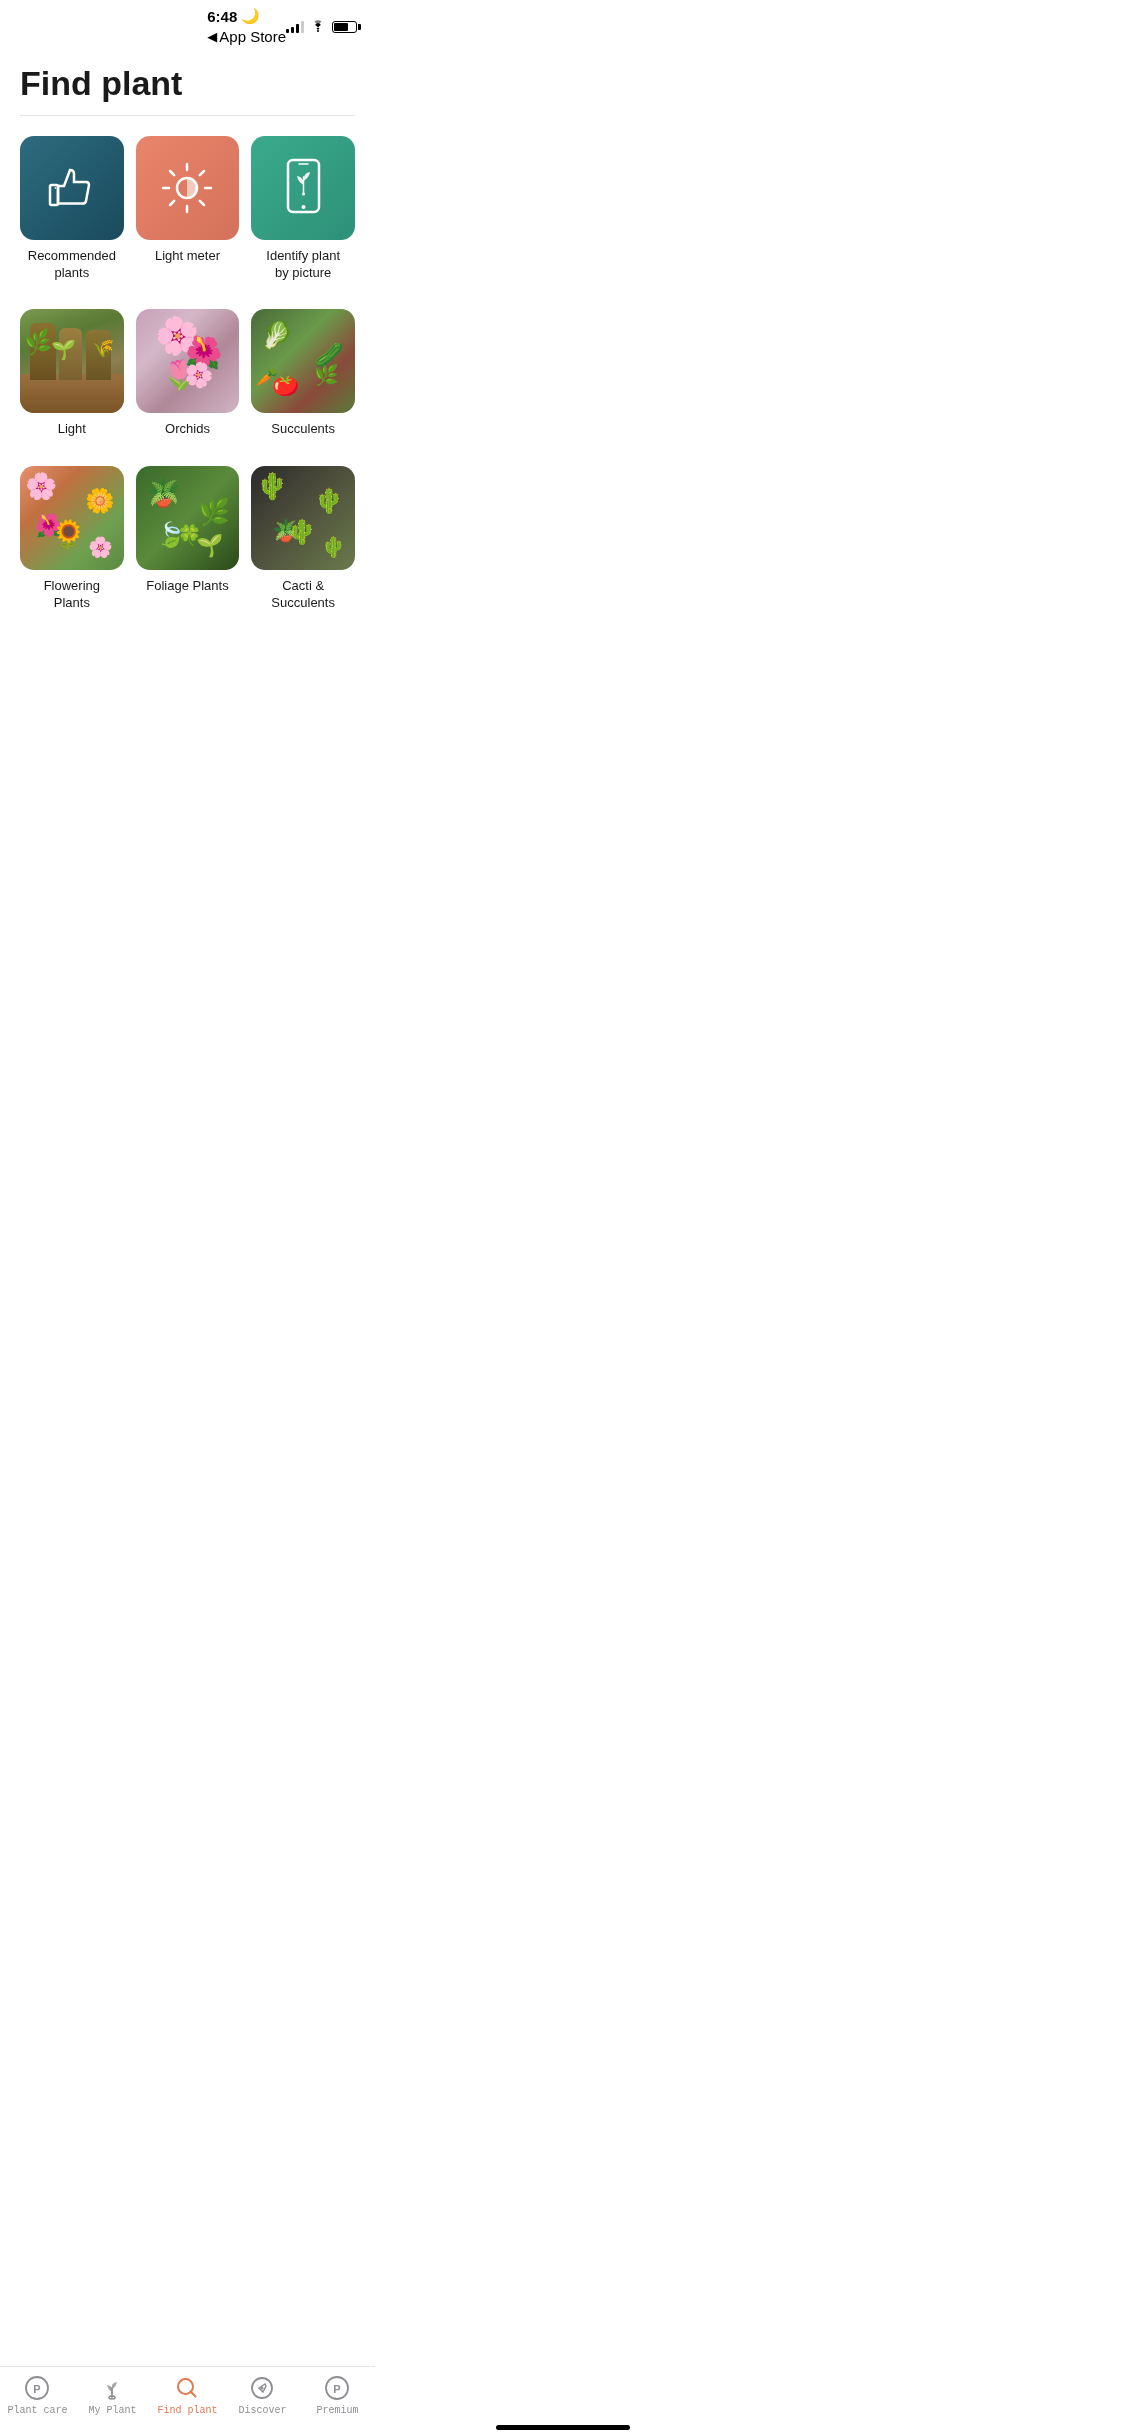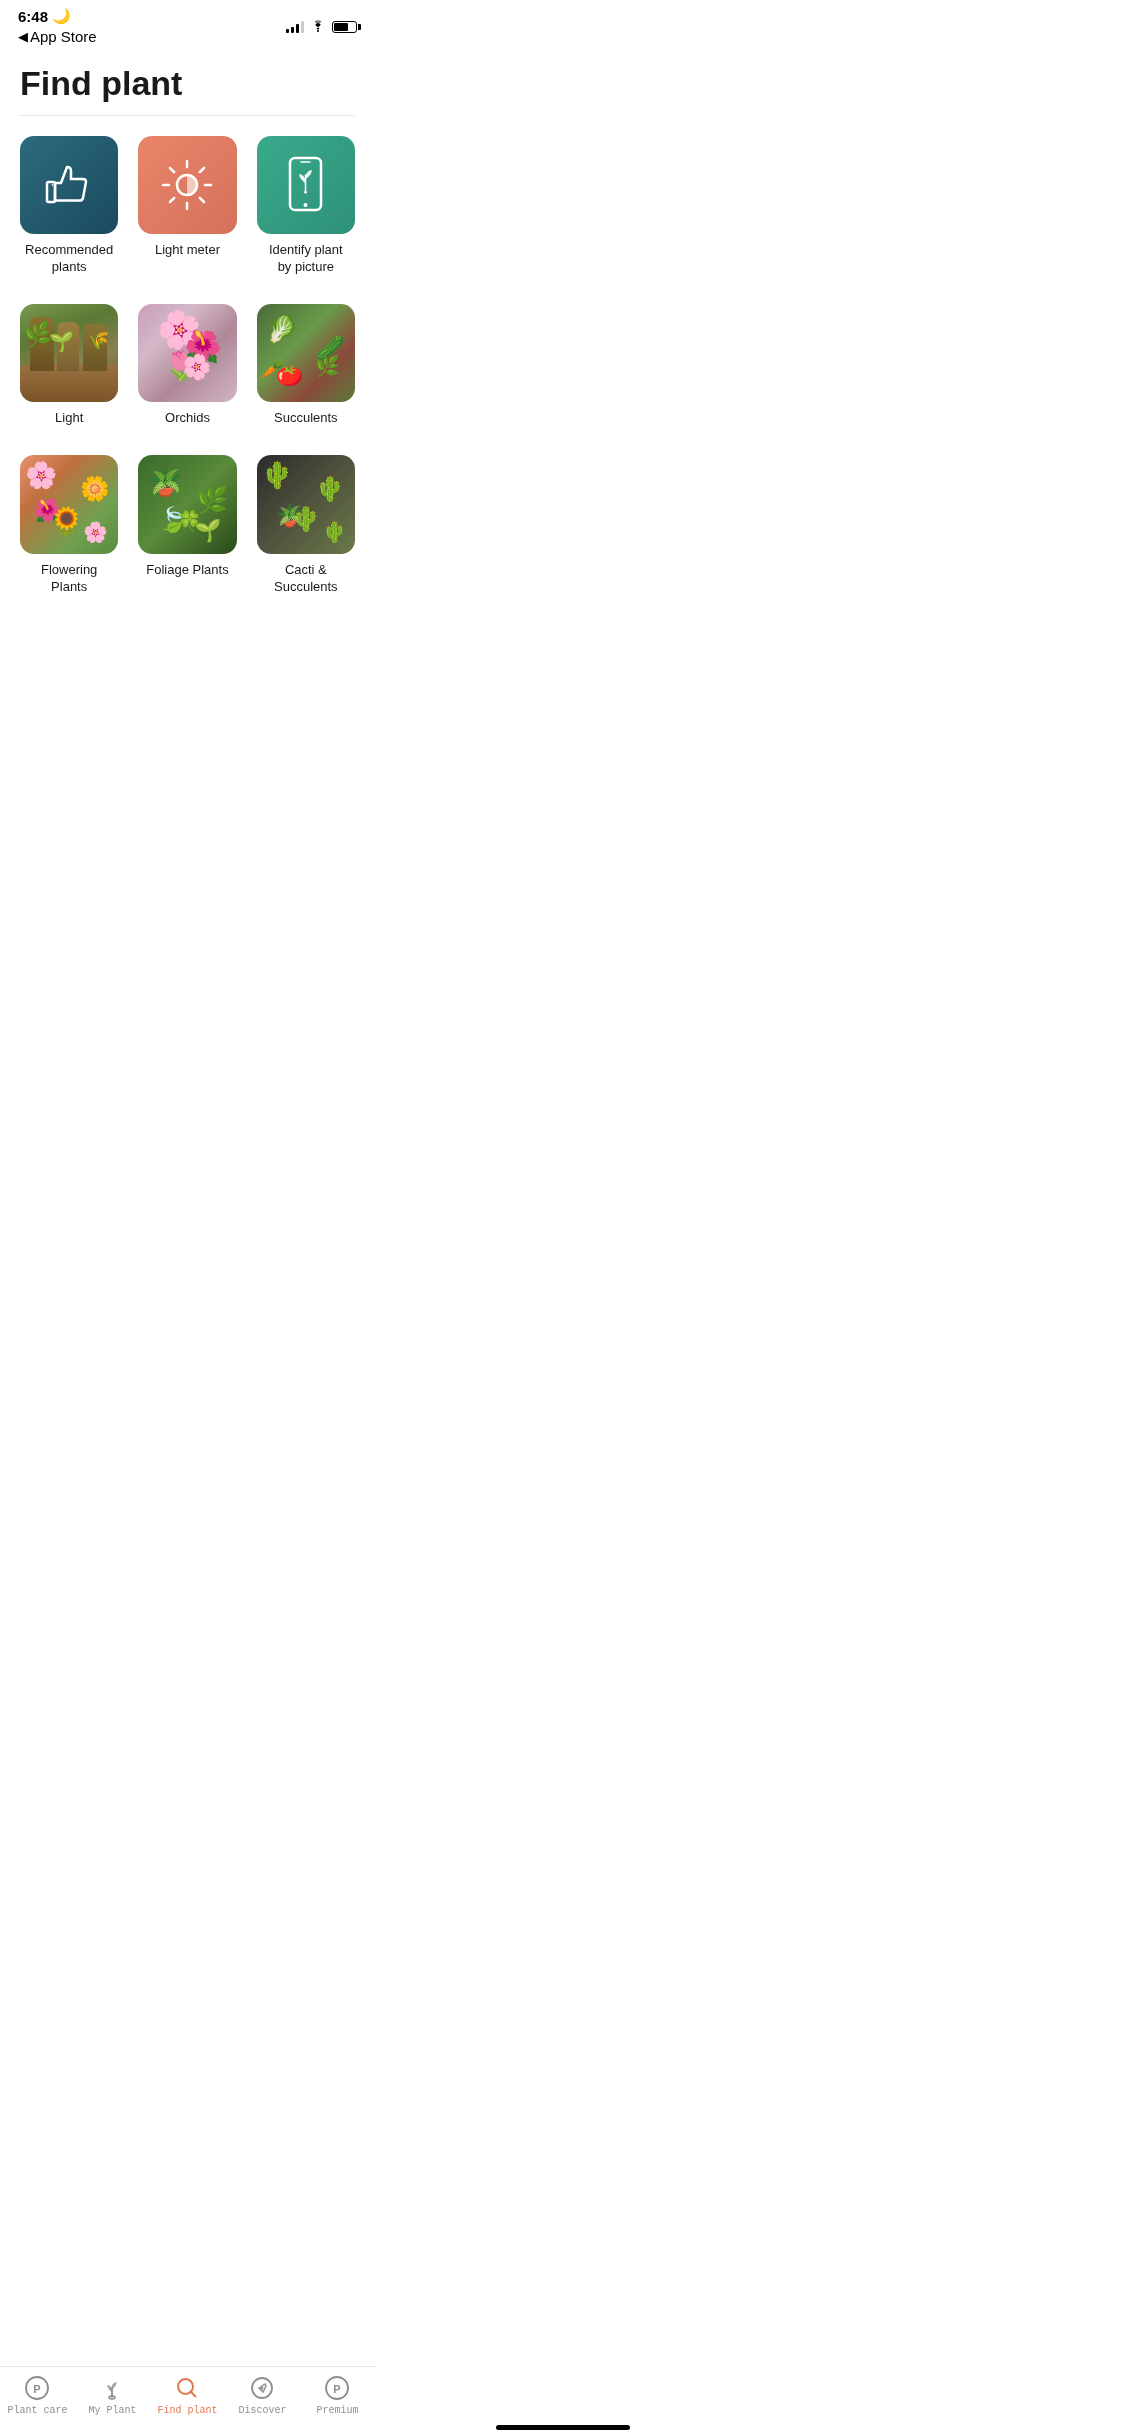--- a/index.html
+++ b/index.html
@@ -10,21 +10,21 @@
       min-height: 812px;
       background: #ffffff;
       font-family: -apple-system, BlinkMacSystemFont, 'Helvetica Neue', Arial, sans-serif;
       overflow-x: hidden;
       position: relative;
     }
 
     
     .status-bar {
       display: flex;
-      justify-content: space-between;
+      justify-content: flex-end;
       align-items: center;
       padding: 14px 18px 4px 18px;
       height: 44px;
     }
 
     .status-left {
       display: flex;
       align-items: center;
       gap: 4px;
       font-size: 15px;
@@ -142,21 +142,21 @@
     }
 
     
     .grid-section {
       padding: 0 20px;
     }
 
     .grid-3 {
       display: grid;
       grid-template-columns: repeat(3, 1fr);
-      gap: 20px;
+      gap: 12px;
       margin-bottom: 28px;
     }
 
     .grid-item {
       display: flex;
       flex-direction: column;
       align-items: center;
       gap: 8px;
       cursor: pointer;
     }

